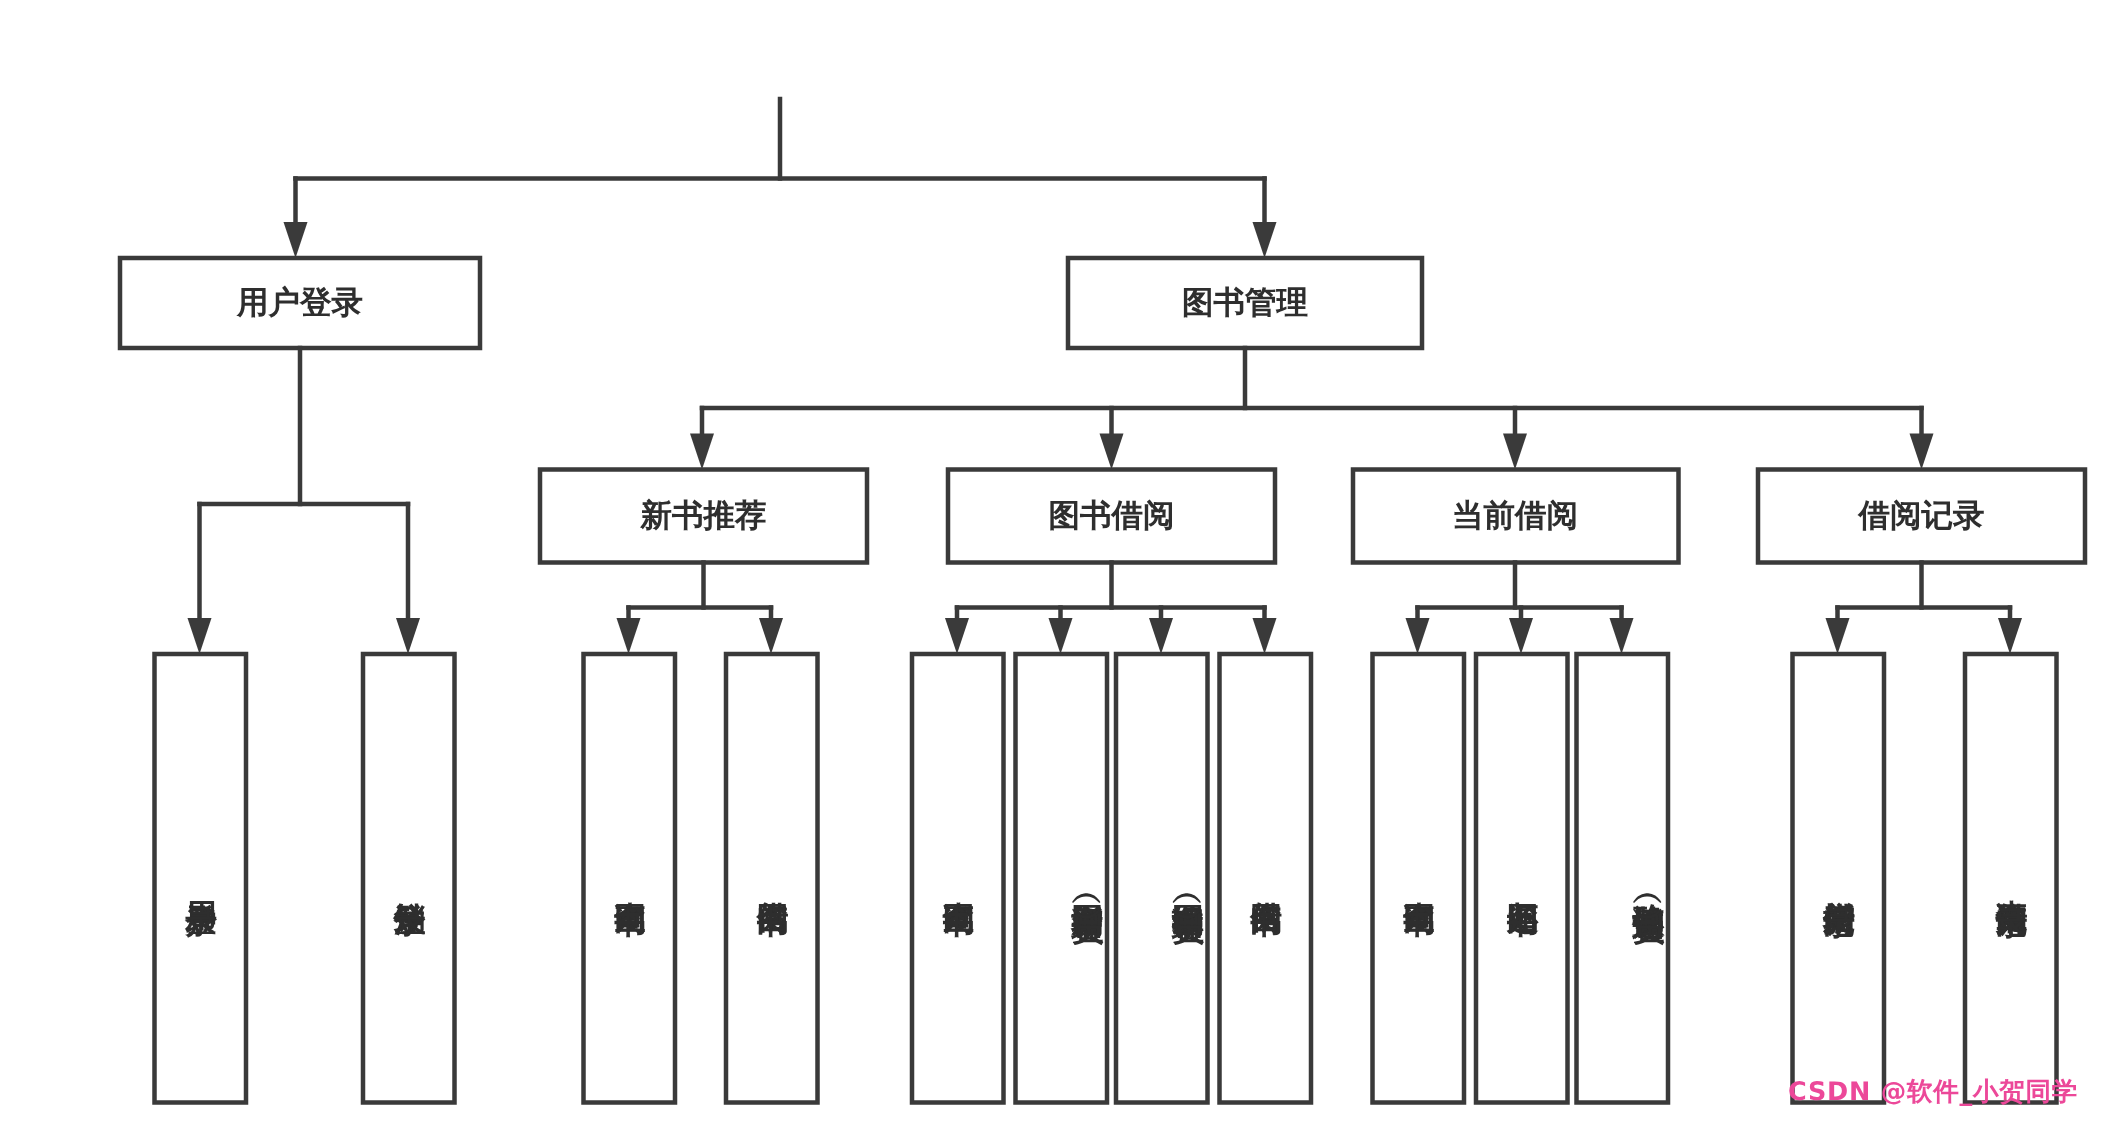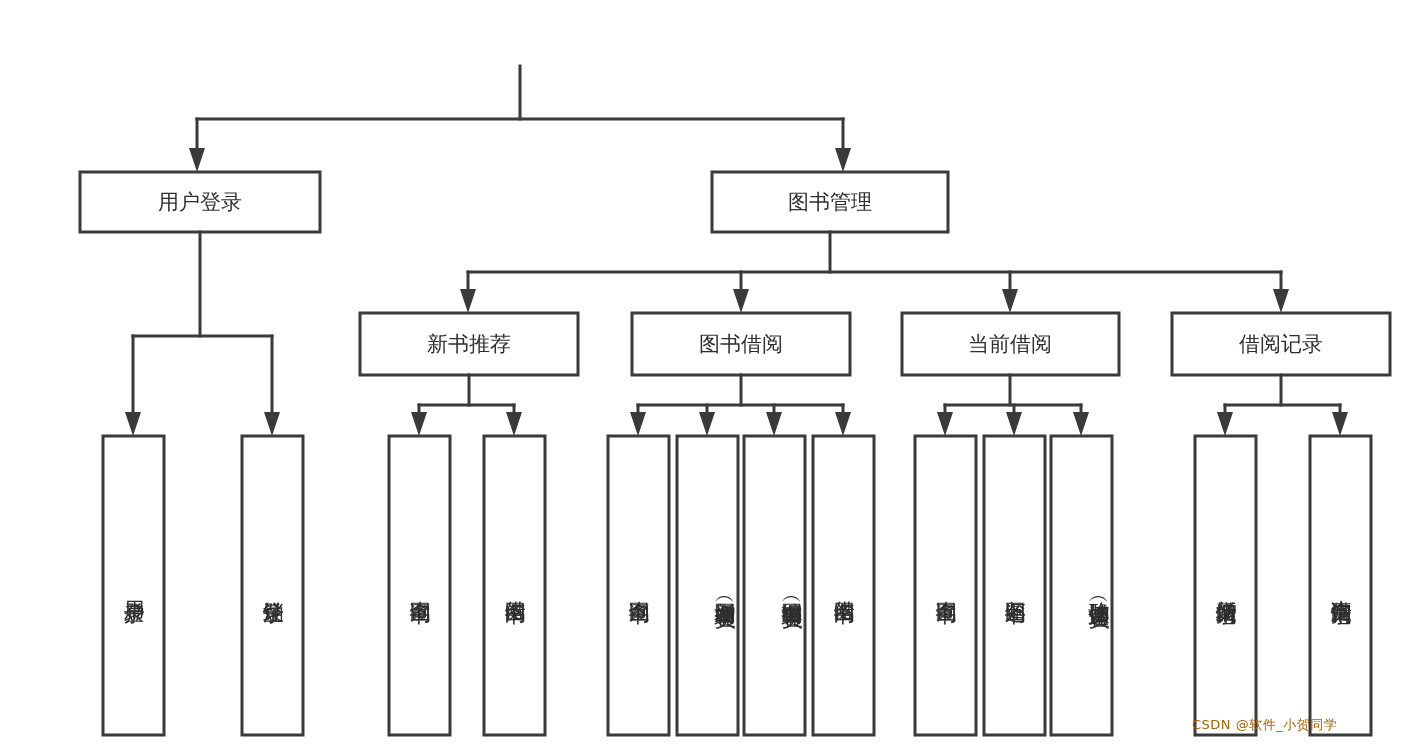--- a/index.html
+++ b/index.html
@@ -12,20 +12,21 @@
     width: 1405px;
     height: 747px;
     overflow: hidden;
     font-family: "DejaVu Sans", "Liberation Sans", sans-serif;
   }
   #diagram-root {
     position: relative;
     width: 1180px;
     height: 747px;
     background: #ffffff;
+    font-weight: bold;
   }
   svg#tree-svg {
     position: absolute;
     left: 0;
     top: 0;
     width: 1405px;
     height: 747px;
     display: block;
   }
   .node-box {
@@ -66,22 +67,22 @@
     font-size: 21px;
     line-height: 1.30;
     letter-spacing: 1px;
     color: #2e2e2e;
     white-space: nowrap;
     pointer-events: none;
   }
   .watermark {
     position: absolute;
     font-family: "DejaVu Sans", "Liberation Sans", sans-serif;
-    font-size: 13px;
-    color: #a16207;
+    font-size: 17px;
+    color: #ec4899;
     letter-spacing: 0.5px;
     white-space: nowrap;
   }
 </style>
 </head>
 <body>
 
 <div id="diagram-root">
 
   <svg id="tree-svg" viewBox="0 0 1405 747" xmlns="http://www.w3.org/2000/svg">

